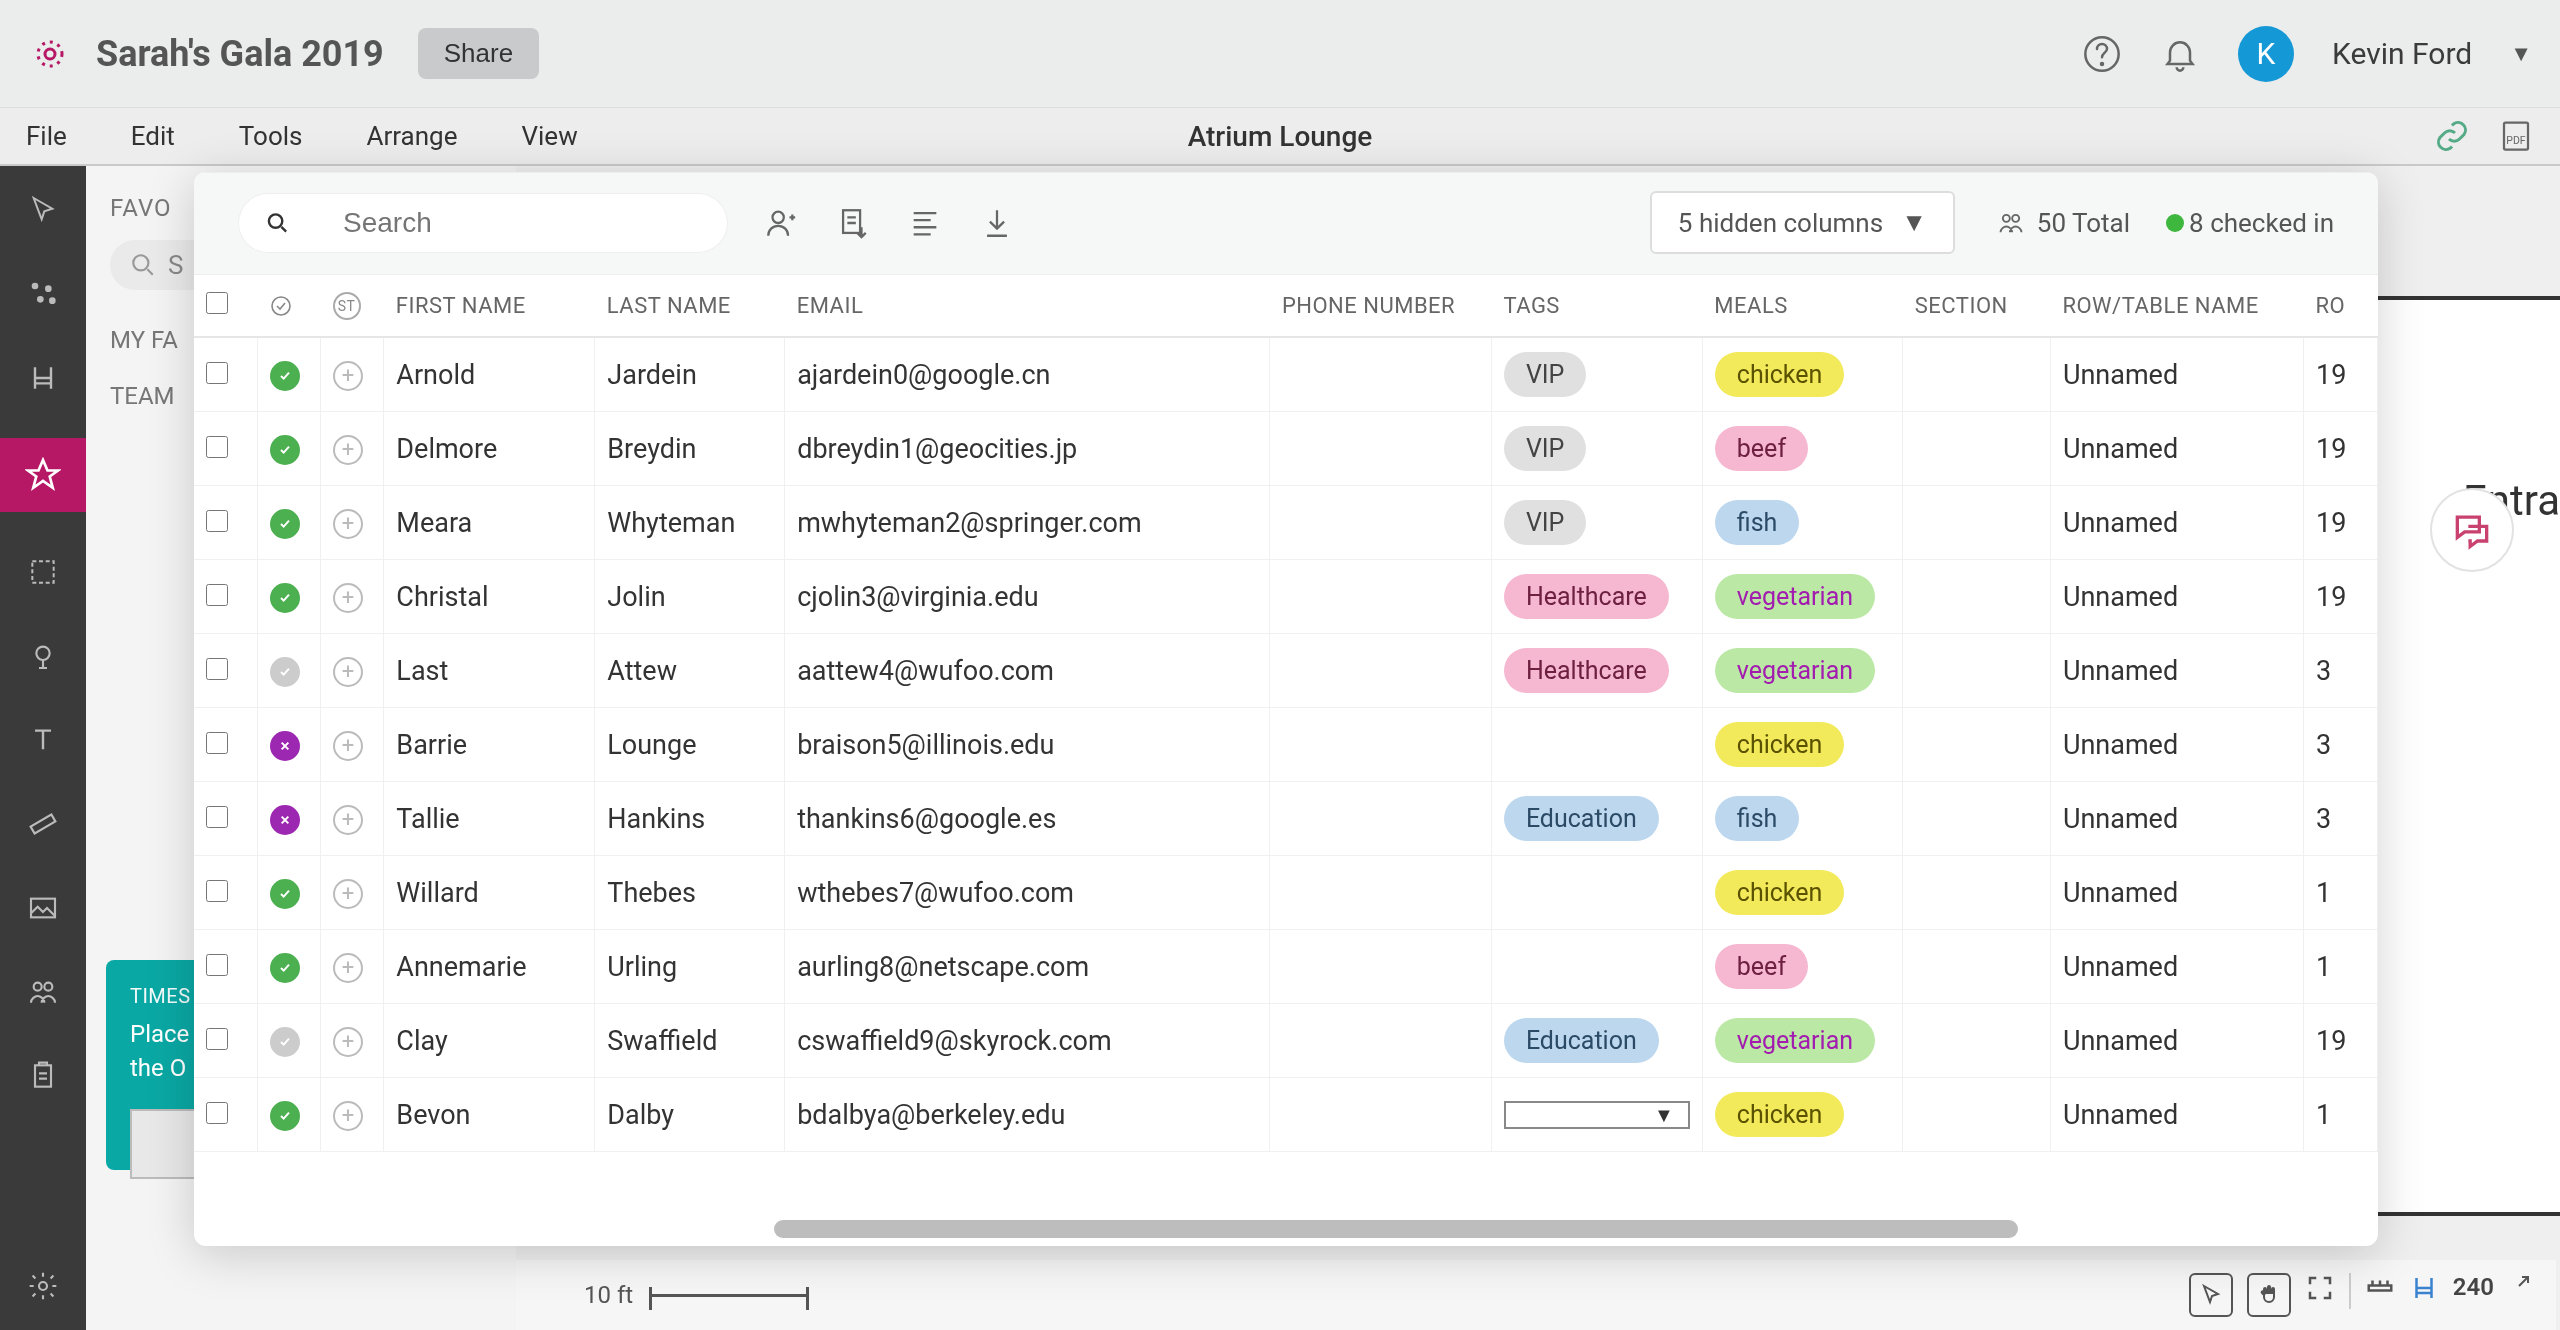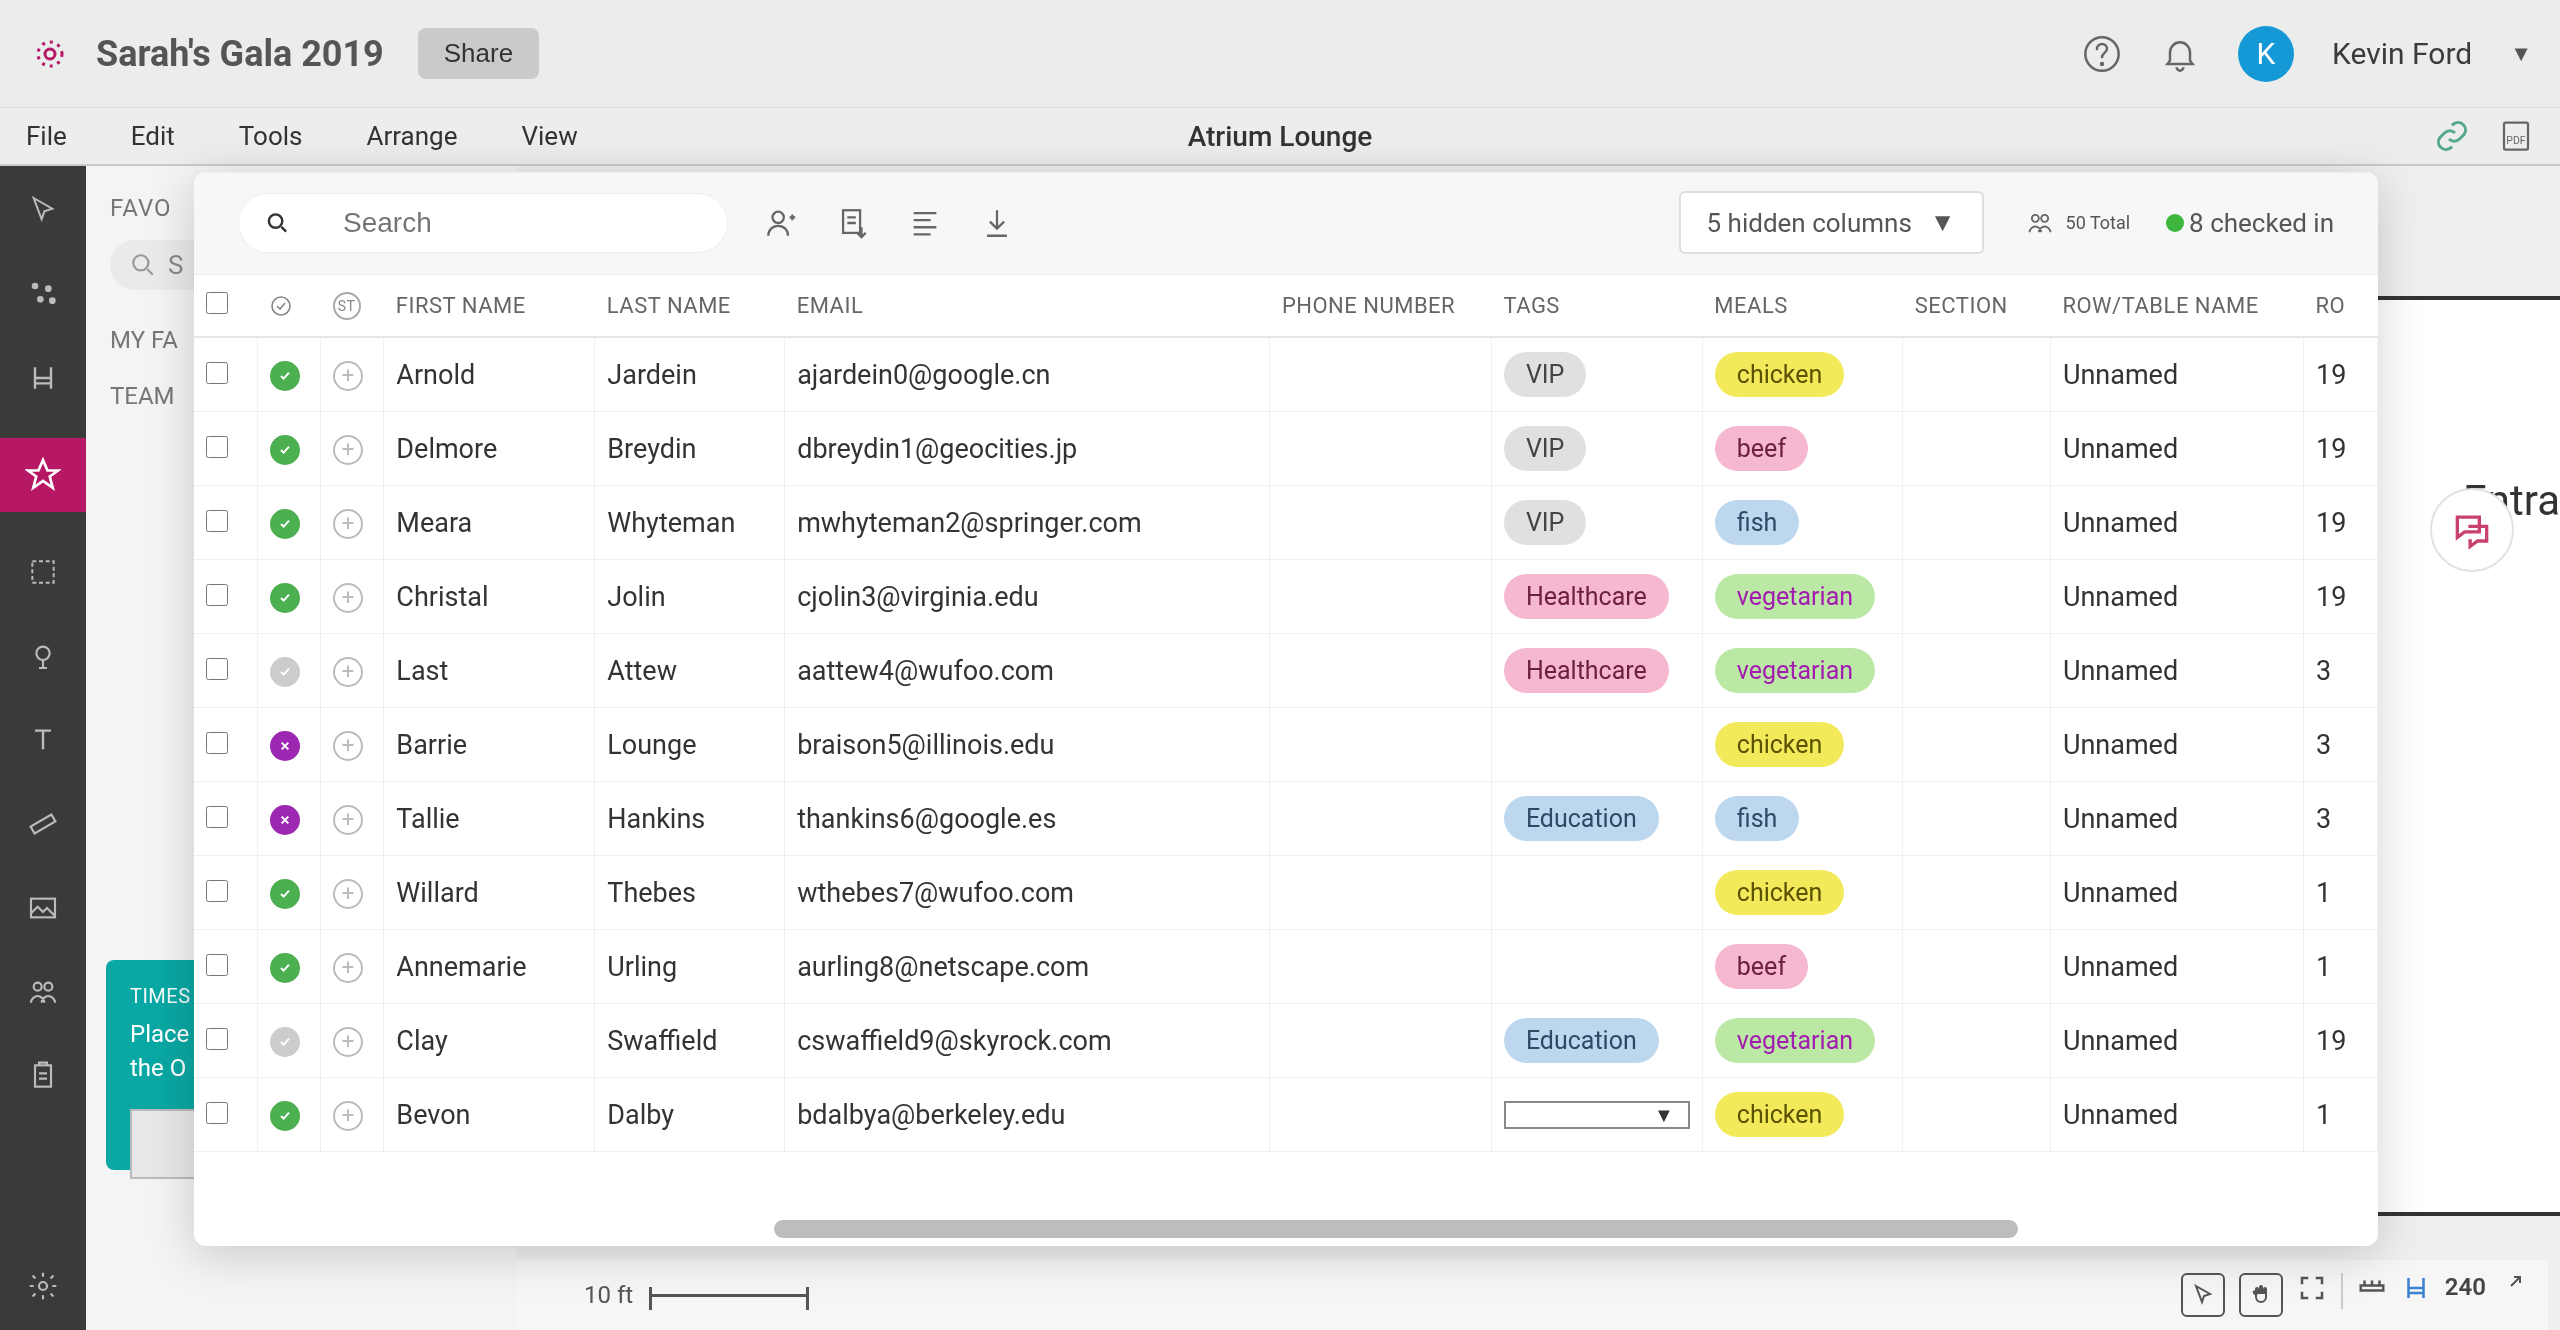--- a/index.html
+++ b/index.html
@@ -142,21 +142,21 @@
 }
 .chat-fab {
   position: absolute; right: 46px; top: 322px;
   width: 84px; height: 84px; border-radius: 50%;
   background: #fff; border: 2px solid #e2e2e2;
   display:flex; align-items:center; justify-content:center;
 }
 
 
 .statusbar {
-  position: absolute; left: 516px; right: 12px; bottom: 0;
+  position: absolute; left: 516px; right: 4px; bottom: 0;
   height: 70px;
   background: #f6f6f6;
   display: flex; align-items: center;
   padding: 0 24px;
   font-size: 24px; color: #555;
 }
 .statusbar .scale { margin-left: 44px; display:flex; align-items:center; gap:16px;}
 .scale-line { width:160px; height:0; border-top:3px solid #555; position:relative; }
 .scale-line::before,.scale-line::after{content:"";position:absolute;top:-10px;width:3px;height:23px;background:#555;}
 .scale-line::before{left:0}.scale-line::after{right:0}
@@ -205,21 +205,21 @@
 .control-icons {
   display:flex; gap:34px; margin-left:34px;
 }
 .ctrl-ico { width:38px; height:38px; color:#666; display:flex; align-items:center; justify-content:center; }
 .hidden-cols {
   margin-left:auto;
   display:flex; align-items:center; gap:18px;
   background:#fff; border:2px solid #ddd; border-radius:6px;
   padding: 14px 26px; font-size:26px; color:#555;
 }
-.total-ct { margin-left:42px; font-size:18px; color:#555; display:flex; align-items:center; gap:12px;}
+.total-ct { margin-left:42px; font-size:26px; color:#555; display:flex; align-items:center; gap:12px;}
 .checked-ct { margin-left:36px; font-size:26px; color:#555; display:flex; align-items:center; gap:5px;}
 .green-dot{ width:18px; height:18px; border-radius:50%; background:#3db73d; }
 
 
 .tbl-wrap { flex:1; overflow:hidden; position:relative; }
 table.attendees {
   width: 100%; border-collapse: collapse;
   font-size: 27px; color: #333;
 }
 table.attendees thead th {

